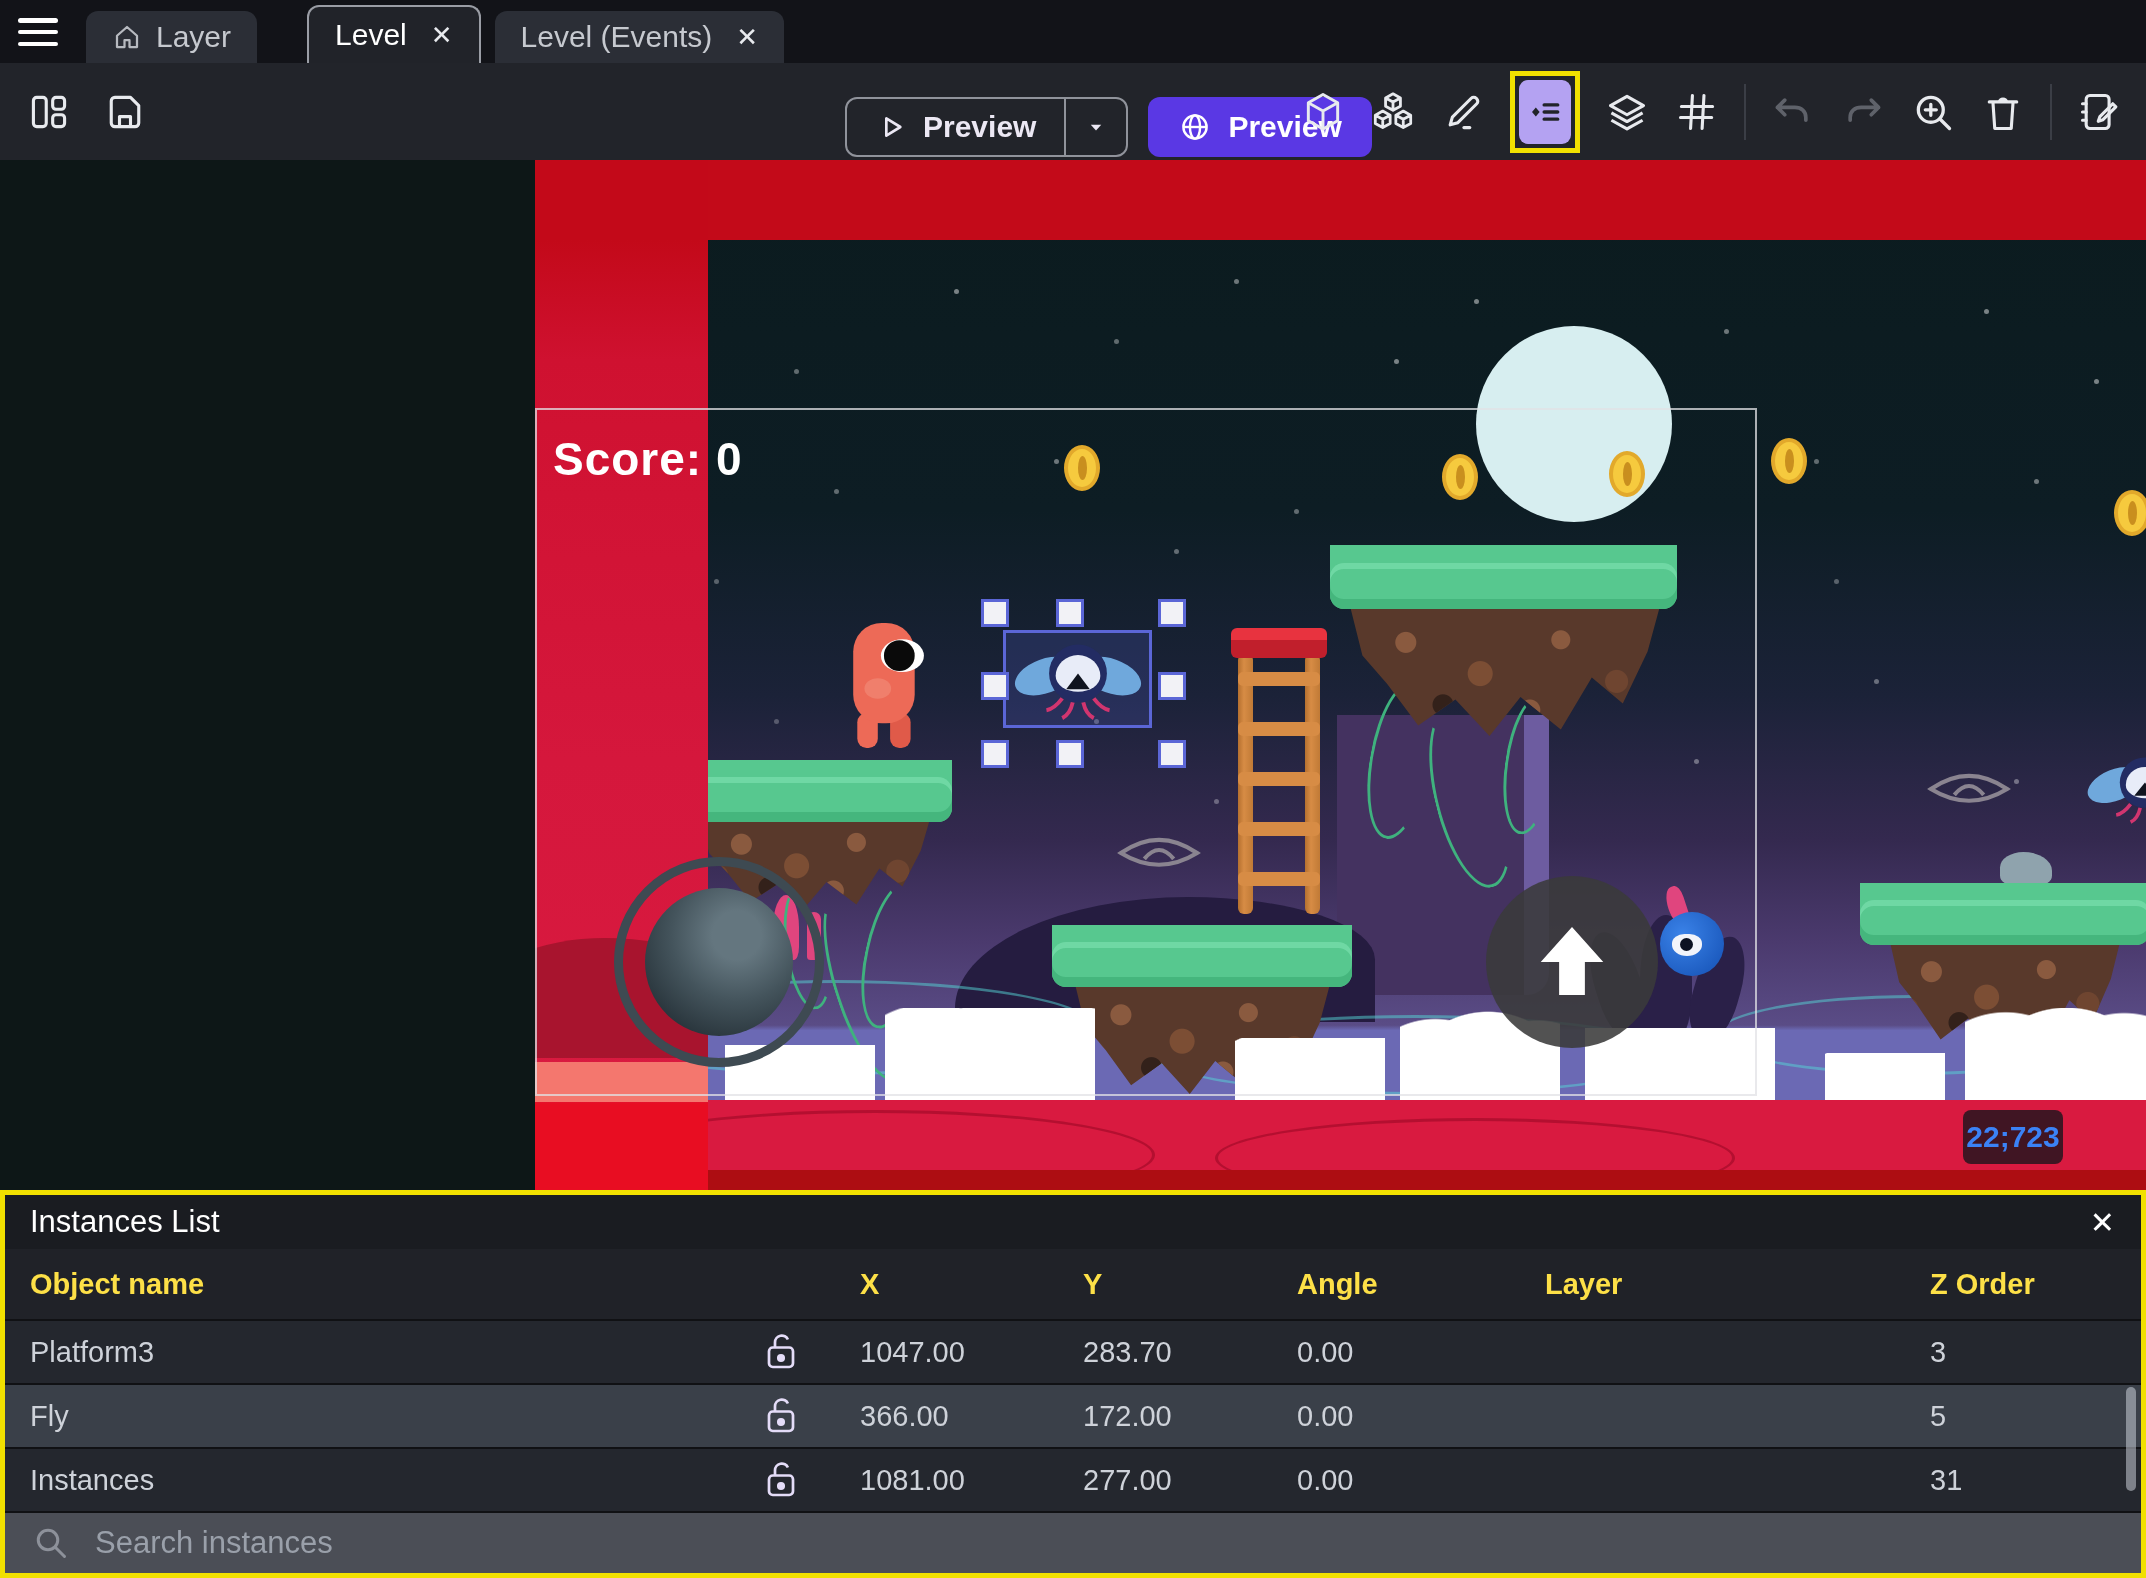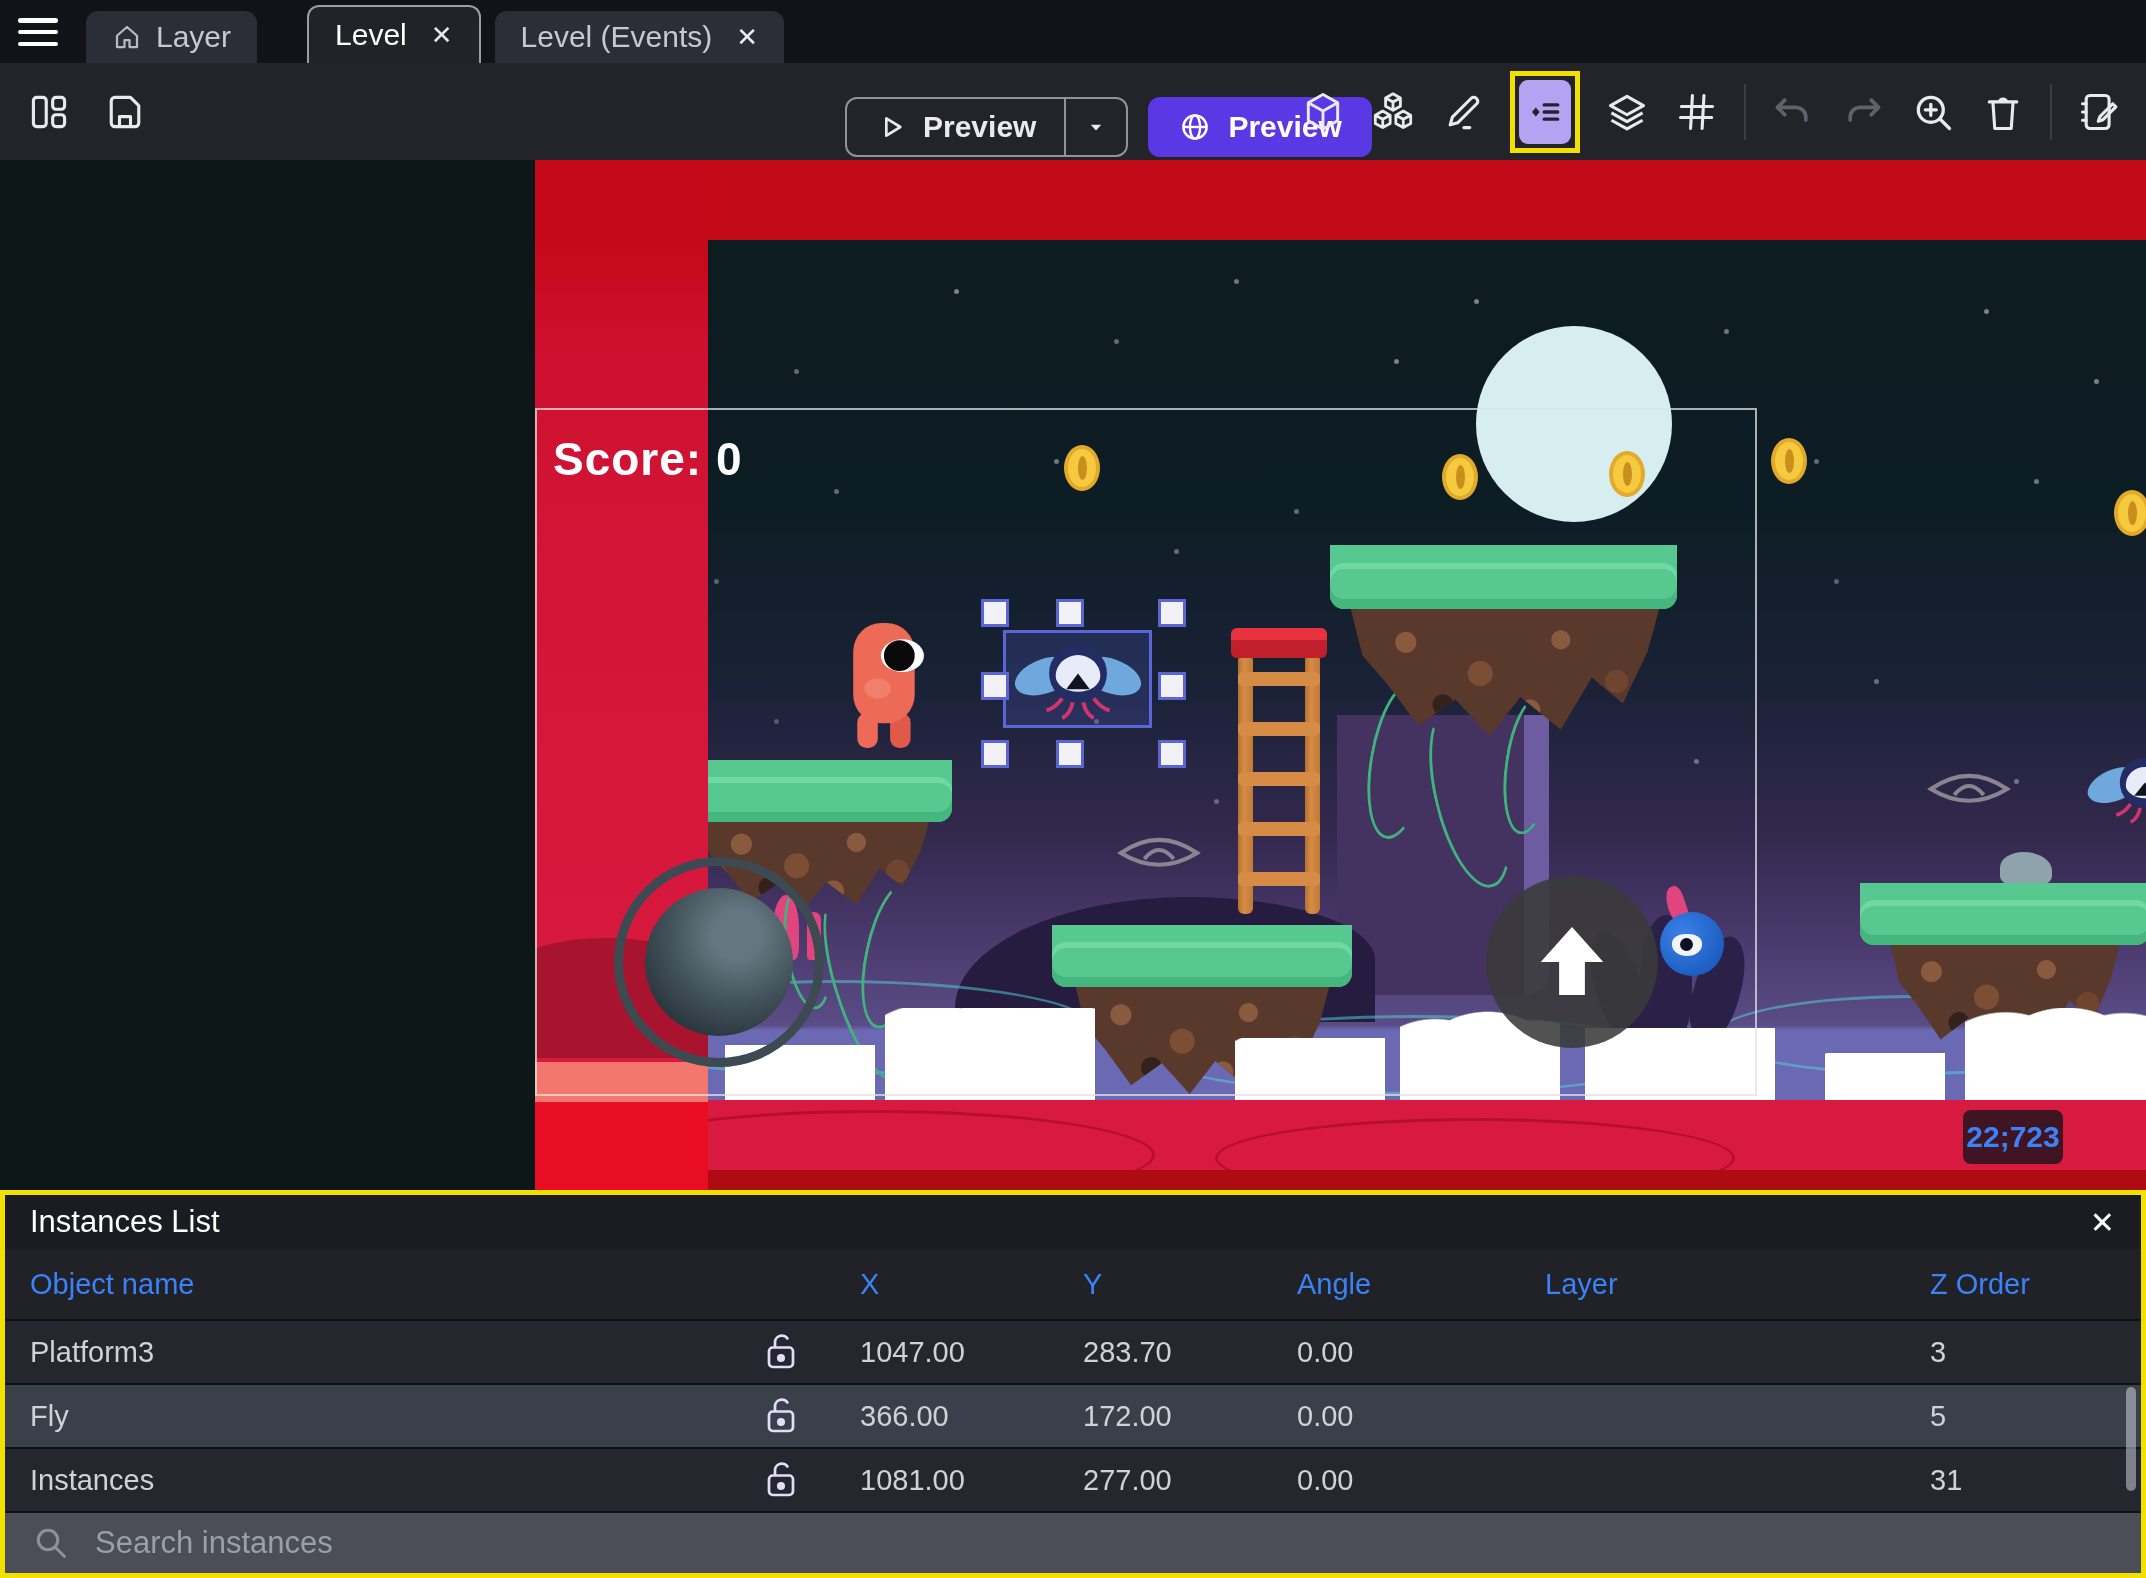--- a/index.html
+++ b/index.html
@@ -110,21 +110,21 @@
   .handle{width:28px;height:28px;background:#f2f2f6;border:3px solid #5b66d6;z-index:47;}
   .badge{left:1428px;top:950px;width:100px;height:54px;background:#401523;border-radius:8px;color:#3b82f6;
     font-size:30px;font-weight:bold;display:flex;align-items:center;justify-content:center;z-index:60;}
   .rock{left:1465px;top:692px;width:52px;height:34px;background:#8fa3ad;border-radius:45% 55% 30% 30%;z-index:9;}
 
   
   .panel{position:absolute;left:0;top:1190px;width:2146px;height:388px;border:5px solid var(--yellow);background:#1a1c21;}
   .p-title{position:relative;height:54px;background:#1a1c21;}
   .p-title .t{position:absolute;left:25px;top:50%;transform:translateY(-50%);font-size:31px;color:#fff;}
   .p-close{position:absolute;right:26px;top:50%;transform:translateY(-50%);font-size:30px;color:#fff;background:none;border:none;cursor:pointer;}
-  .p-header{position:relative;height:70px;background:#202228;font-weight:normal;color:#3b82f6;font-size:29px;}
+  .p-header{position:relative;height:70px;background:#202228;font-weight:bold;color:#fde047;font-size:29px;}
   .p-row{position:relative;height:64px;font-size:29px;color:var(--panel-txt);border-top:2px solid #101114;}
   .p-row.dk{background:var(--row-dk);} .p-row.lt{background:var(--row-lt);}
   .cell{position:absolute;top:0;height:100%;display:flex;align-items:center;}
   .c-name{left:25px;} .c-lock{left:758px;} .c-x{left:855px;} .c-y{left:1078px;}
   .c-angle{left:1292px;} .c-layer{left:1540px;} .c-z{left:1925px;}
   .lockbtn{background:none;border:none;color:#e4dcf8;cursor:pointer;display:flex;}
   .lockbtn svg{width:36px;height:42px;}
   .p-search{position:relative;height:62px;background:#4b4e56;border-top:2px solid #101114;display:flex;align-items:center;}
   .p-search svg{width:36px;height:36px;color:#8d919a;margin-left:28px;}
   .p-search input{flex:1;margin-left:26px;background:transparent;border:none;outline:none;font-size:31px;color:#dfe2e8;font-family:inherit;}

